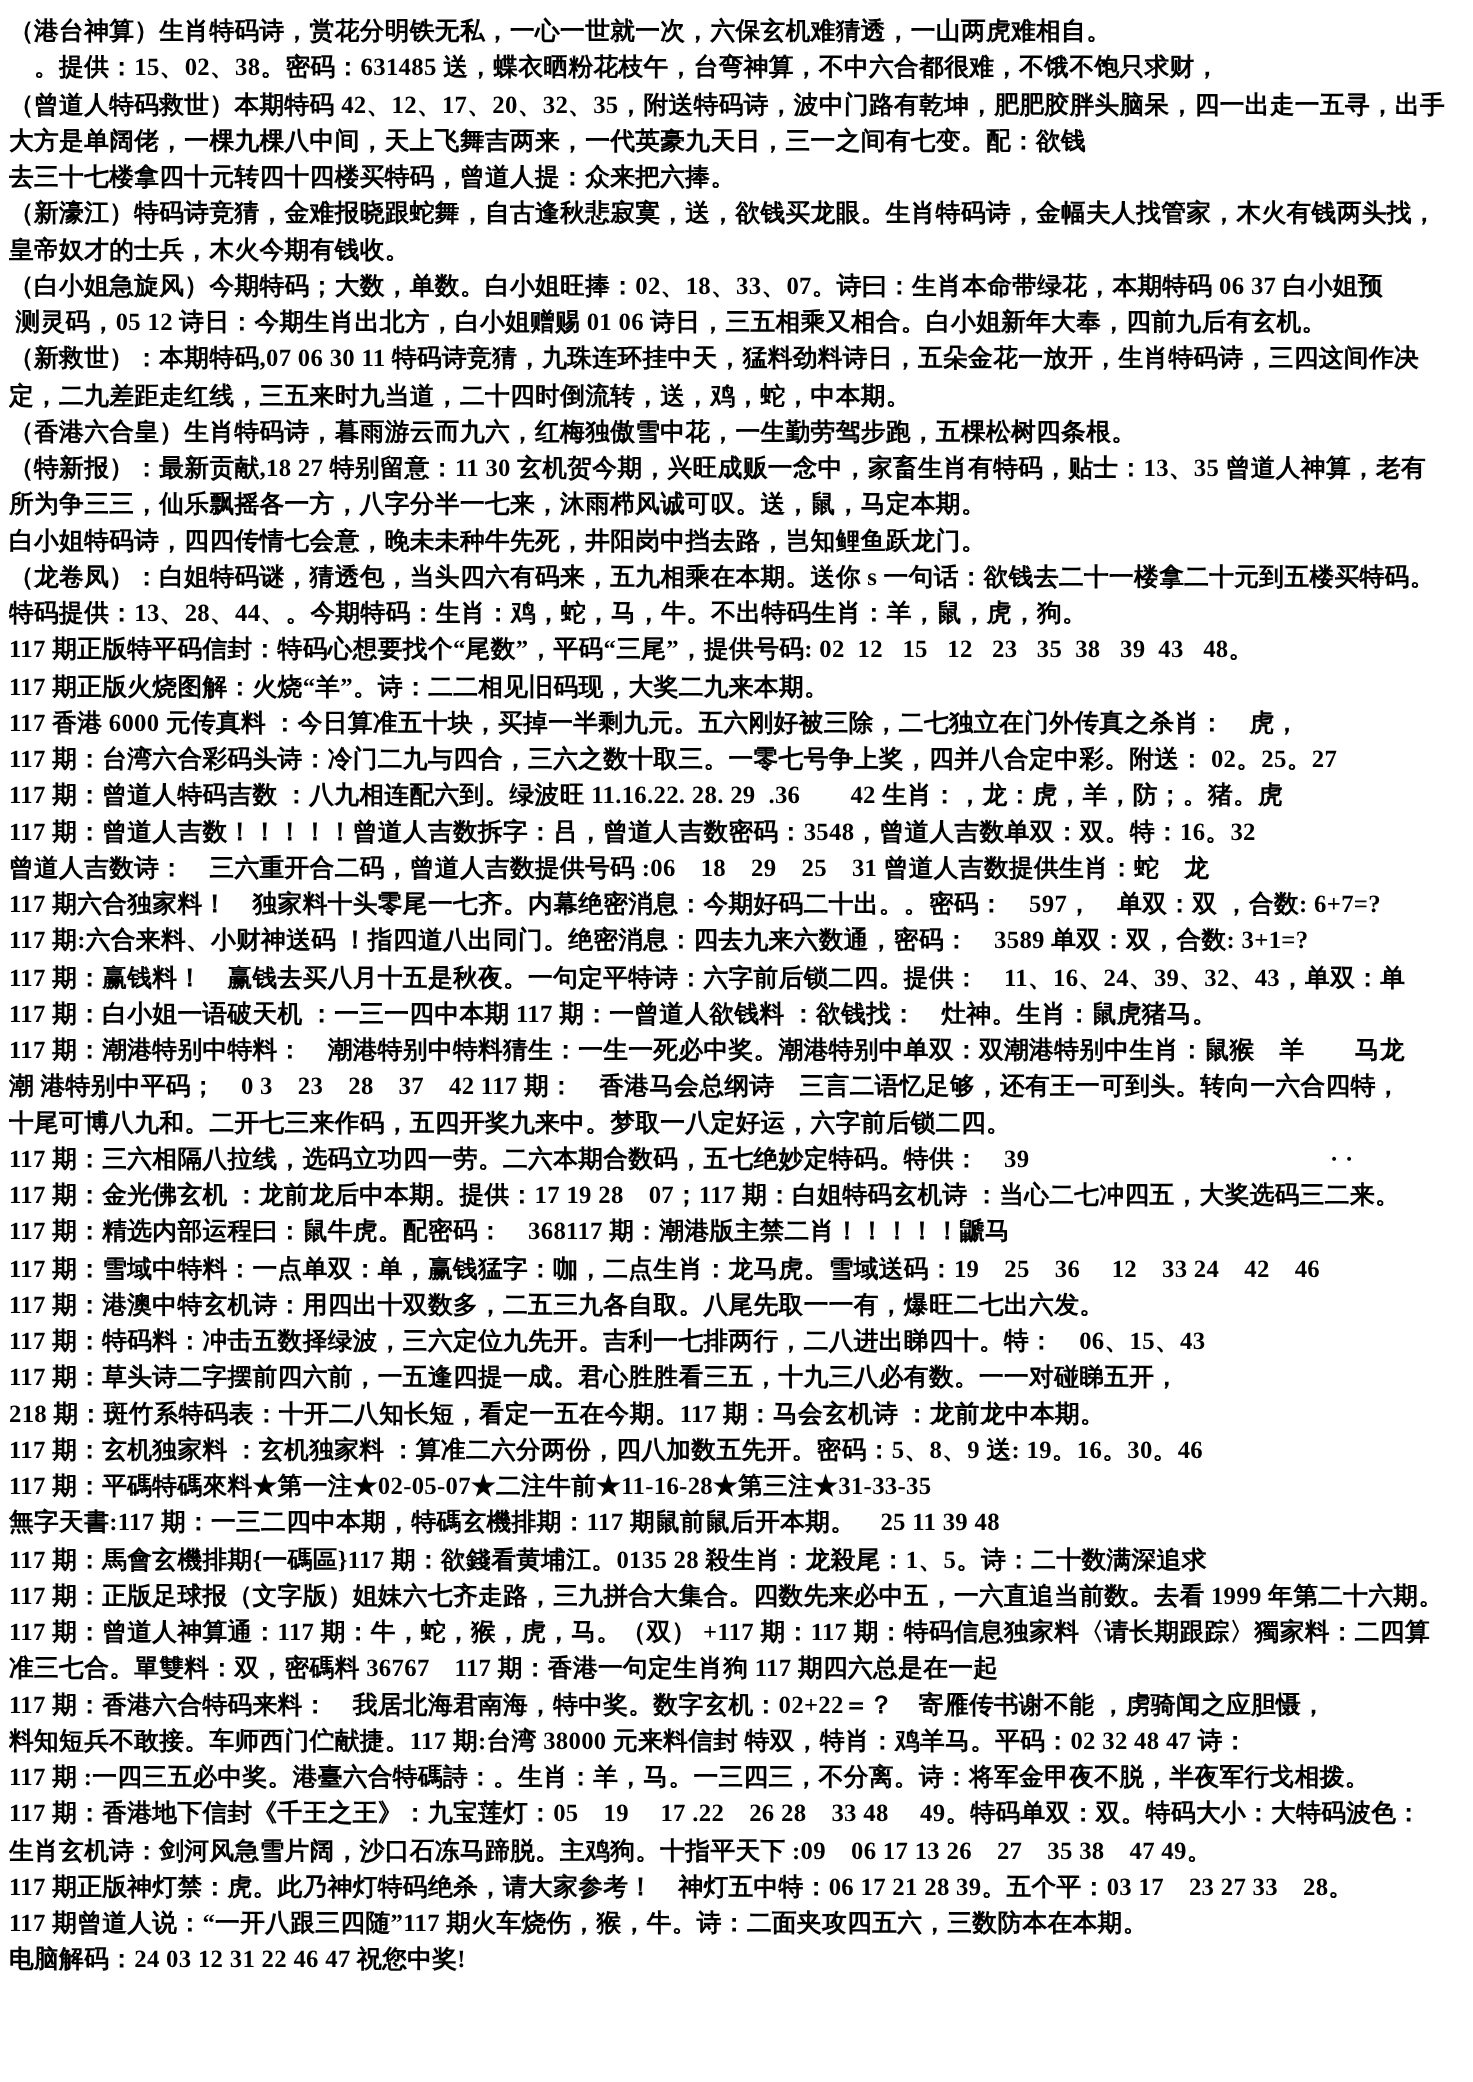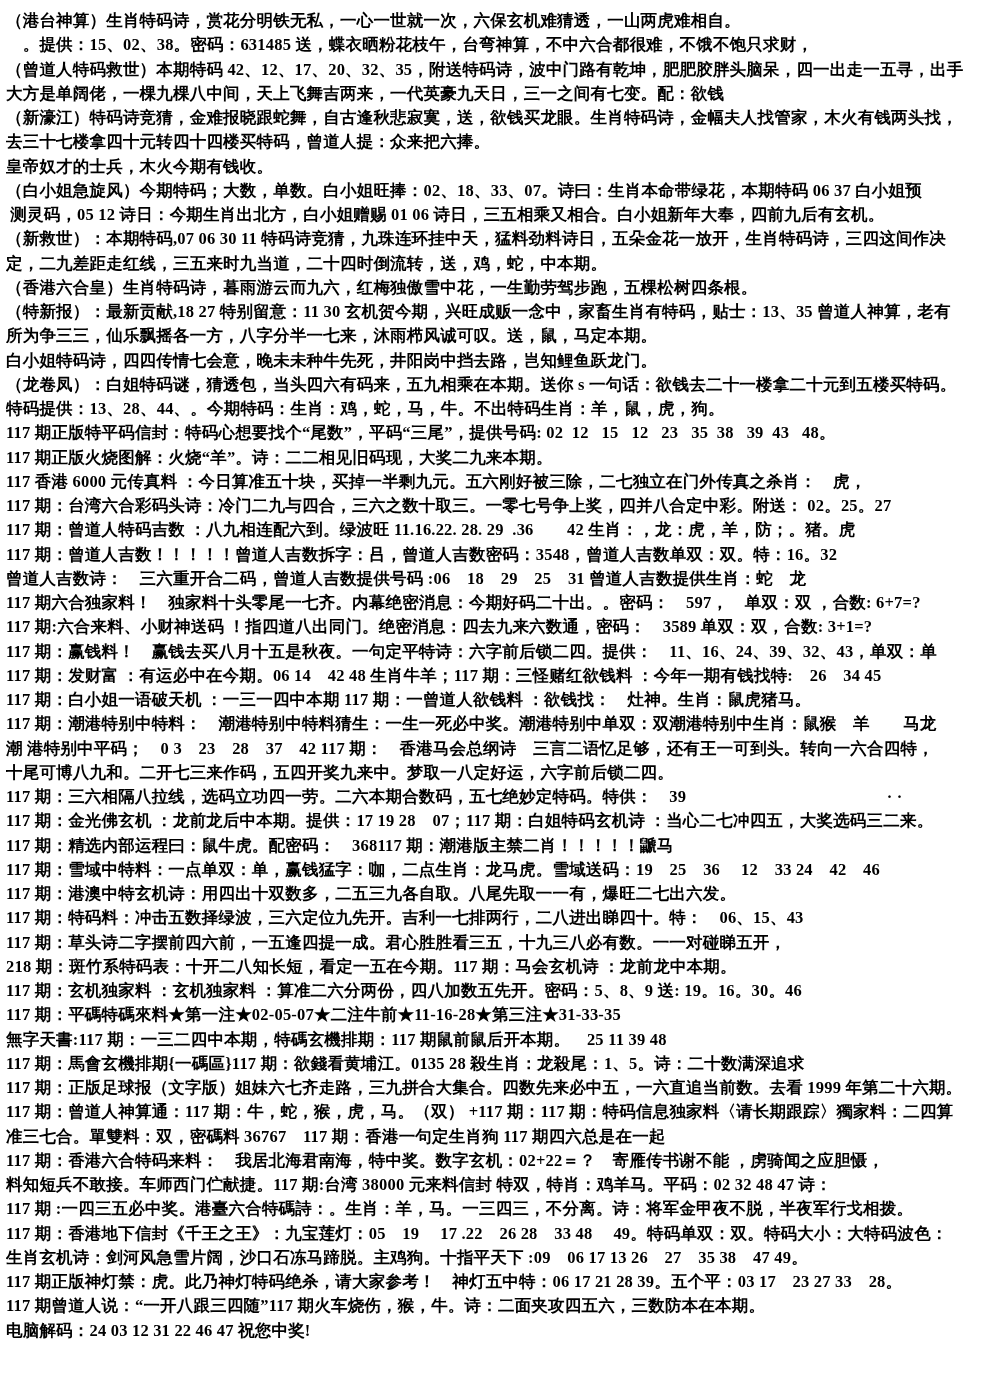--- a/index.html
+++ b/index.html
@@ -29,22 +29,22 @@
   }
 </style>
 </head>
 <body>
 
 <div class="page">
   <div class="line">（港台神算）生肖特码诗，赏花分明铁无私，一心一世就一次，六保玄机难猜透，一山两虎难相自。</div>
   <div class="line">　。提供：15、02、38。密码：631485 送，蝶衣晒粉花枝午，台弯神算，不中六合都很难，不饿不饱只求财，</div>
   <div class="line">（曾道人特码救世）本期特码 42、12、17、20、32、35，附送特码诗，波中门路有乾坤，肥肥胶胖头脑呆，四一出走一五寻，出手</div>
   <div class="line">大方是单阔佬，一棵九棵八中间，天上飞舞吉两来，一代英豪九天日，三一之间有七变。配：欲钱</div>
+  <div class="line">去三十七楼拿四十元转四十四楼买特码，曾道人提：众来把六捧。</div>
   <div class="line">（新濠江）特码诗竞猜，金难报晓跟蛇舞，自古逢秋悲寂寞，送，欲钱买龙眼。生肖特码诗，金幅夫人找管家，木火有钱两头找，</div>
-  <div class="line">去三十七楼拿四十元转四十四楼买特码，曾道人提：众来把六捧。</div>
   <div class="line">皇帝奴才的士兵，木火今期有钱收。</div>
   <div class="line">（白小姐急旋风）今期特码；大数，单数。白小姐旺捧：02、18、33、07。诗曰：生肖本命带绿花，本期特码 06 37 白小姐预</div>
   <div class="line"> 测灵码，05 12 诗日：今期生肖出北方，白小姐赠赐 01 06 诗日，三五相乘又相合。白小姐新年大奉，四前九后有玄机。</div>
   <div class="line">（新救世）：本期特码,07 06 30 11 特码诗竞猜，九珠连环挂中天，猛料劲料诗日，五朵金花一放开，生肖特码诗，三四这间作决</div>
   <div class="line">定，二九差距走红线，三五来时九当道，二十四时倒流转，送，鸡，蛇，中本期。</div>
   <div class="line">（香港六合皇）生肖特码诗，暮雨游云而九六，红梅独傲雪中花，一生勤劳驾步跑，五棵松树四条根。</div>
   <div class="line">（特新报）：最新贡献,18 27 特别留意：11 30 玄机贺今期，兴旺成贩一念中，家畜生肖有特码，贴士：13、35 曾道人神算，老有</div>
   <div class="line">所为争三三，仙乐飘摇各一方，八字分半一七来，沐雨栉风诚可叹。送，鼠，马定本期。</div>
   <div class="line">白小姐特码诗，四四传情七会意，晚未未种牛先死，井阳岗中挡去路，岂知鲤鱼跃龙门。</div>
   <div class="line">（龙卷凤）：白姐特码谜，猜透包，当头四六有码来，五九相乘在本期。送你 s 一句话：欲钱去二十一楼拿二十元到五楼买特码。</div>
@@ -52,21 +52,20 @@
   <div class="line">117 期正版特平码信封：特码心想要找个“尾数”，平码“三尾”，提供号码: 02  12   15   12   23   35  38   39  43   48。</div>
   <div class="line">117 期正版火烧图解：火烧“羊”。诗：二二相见旧码现，大奖二九来本期。</div>
   <div class="line">117 香港 6000 元传真料 ：今日算准五十块，买掉一半剩九元。五六刚好被三除，二七独立在门外传真之杀肖：　虎，</div>
   <div class="line">117 期：台湾六合彩码头诗：冷门二九与四合，三六之数十取三。一零七号争上奖，四并八合定中彩。附送： 02。25。27</div>
   <div class="line">117 期：曾道人特码吉数 ：八九相连配六到。绿波旺 11.16.22. 28. 29  .36　　42 生肖：，龙：虎，羊，防；。猪。虎</div>
   <div class="line">117 期：曾道人吉数！！！！！曾道人吉数拆字：吕，曾道人吉数密码：3548，曾道人吉数单双：双。特：16。32</div>
   <div class="line">曾道人吉数诗：　三六重开合二码，曾道人吉数提供号码 :06　18　29　25　31 曾道人吉数提供生肖：蛇　龙</div>
   <div class="line">117 期六合独家料！　独家料十头零尾一七齐。内幕绝密消息：今期好码二十出。。密码：　597，　单双：双 ，合数: 6+7=?</div>
   <div class="line">117 期:六合来料、小财神送码 ！指四道八出同门。绝密消息：四去九来六数通，密码：　3589 单双：双，合数: 3+1=?</div>
   <div class="line">117 期：赢钱料！　赢钱去买八月十五是秋夜。一句定平特诗：六字前后锁二四。提供：　11、16、24、39、32、43，单双：单</div>
-  <div class="line">117 期：发财富 ：有运必中在今期。06 14　42 48 生肖牛羊；117 期：三怪赌红欲钱料 ：今年一期有钱找特:　26　34 45</div>
   <div class="line">117 期：白小姐一语破天机 ：一三一四中本期 117 期：一曾道人欲钱料 ：欲钱找：　灶神。生肖：鼠虎猪马。</div>
   <div class="line">117 期：潮港特别中特料：　潮港特别中特料猜生：一生一死必中奖。潮港特别中单双：双潮港特别中生肖：鼠猴　羊　　马龙</div>
   <div class="line">潮 港特别中平码；　0 3　23　28　37　42 117 期：　香港马会总纲诗　三言二语忆足够，还有王一可到头。转向一六合四特，</div>
   <div class="line">十尾可博八九和。二开七三来作码，五四开奖九来中。梦取一八定好运，六字前后锁二四。</div>
   <div class="line">117 期：三六相隔八拉线，选码立功四一劳。二六本期合数码，五七绝妙定特码。特供：　39　　　　　　　　　　　　· ·</div>
   <div class="line">117 期：金光佛玄机 ：龙前龙后中本期。提供：17 19 28　07；117 期：白姐特码玄机诗 ：当心二七冲四五，大奖选码三二来。</div>
   <div class="line">117 期：精选内部运程曰：鼠牛虎。配密码：　368117 期：潮港版主禁二肖！！！！！鼶马</div>
   <div class="line">117 期：雪域中特料：一点单双：单，赢钱猛字：咖，二点生肖：龙马虎。雪域送码：19　25　36　 12　33 24　42　46</div>
   <div class="line">117 期：港澳中特玄机诗：用四出十双数多，二五三九各自取。八尾先取一一有，爆旺二七出六发。</div>
   <div class="line">117 期：特码料：冲击五数择绿波，三六定位九先开。吉利一七排两行，二八进出睇四十。特：　06、15、43</div>

